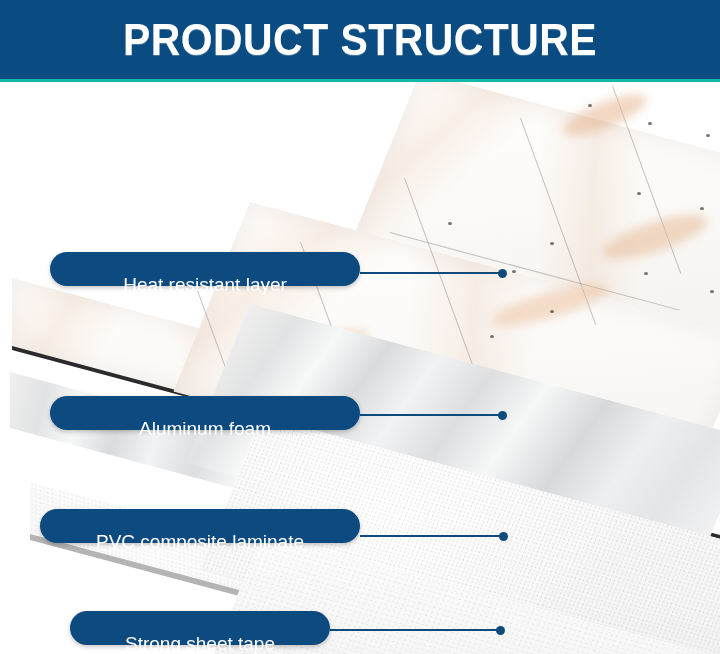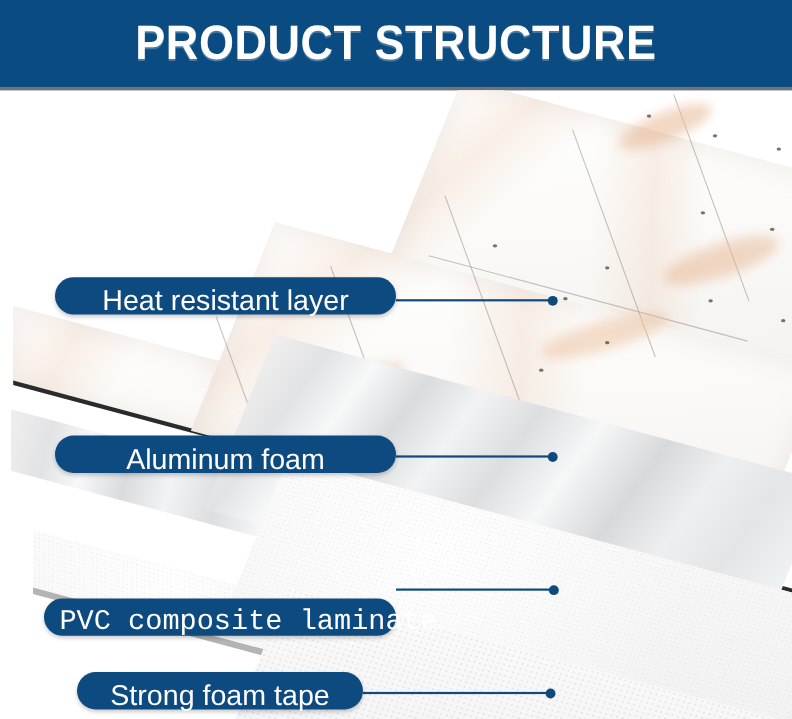--- a/index.html
+++ b/index.html
@@ -19,21 +19,21 @@
   }
 
   
   #header-banner {
     position: absolute;
     left: 0;
     top: 0;
     width: 720px;
     height: 82px;
     background: #0a4b82;
-    border-bottom: 3px solid #737373;
+    border-bottom: 3px solid #14b8a6;
     box-sizing: border-box;
   }
   #page-title {
     position: absolute;
     left: 0;
     top: 14px;
     width: 720px;
     text-align: center;
     color: #ffffff;
     font-size: 44px;
@@ -135,27 +135,27 @@
     background-position: 0 0, 3px 2px;
   }
 
   
   .callout-pill {
     position: absolute;
     height: 34px;
     background: #0c4a80;
     border-radius: 17px;
     color: #ffffff;
-    font-size: 26px;
+    font-size: 19px;
     line-height: 34px;
     text-align: center;
     white-space: nowrap;
     box-shadow: 0 2px 4px rgba(0,0,0,0.22);
     box-sizing: border-box;
-    padding: 4px 14px;
+    padding: 16px 14px;
   }
   .leader-line {
     position: absolute;
     height: 2px;
     background: #0e4a7b;
   }
   .leader-dot {
     position: absolute;
     width: 9px;
     height: 9px;
@@ -256,21 +256,21 @@
     <div class="leader-line" style="left:360px; top:272px; width:142px;"></div>
     <div class="leader-dot" style="left:498px; top:269px;"></div>
     <div class="callout-pill" style="left:50px; top:252px; width:310px;">Heat resistant layer</div>
 
     <div class="leader-line" style="left:360px; top:414px; width:142px;"></div>
     <div class="leader-dot" style="left:498px; top:411px;"></div>
     <div class="callout-pill" style="left:50px; top:396px; width:310px;">Aluminum foam</div>
 
     <div class="leader-line" style="left:360px; top:535px; width:143px;"></div>
     <div class="leader-dot" style="left:499px; top:532px;"></div>
-    <div class="callout-pill" style="left:40px; top:544px; width:320px;font-family:Liberation Mono, monospace;">PVC composite laminate</div>
+    <div class="callout-pill" style="left:40px; top:509px; width:320px;">PVC composite laminate</div>
 
     <div class="leader-line" style="left:330px; top:629px; width:170px;"></div>
     <div class="leader-dot" style="left:496px; top:626px;"></div>
-    <div class="callout-pill" style="left:70px; top:611px; width:260px;">Strong foam tape</div>
+    <div class="callout-pill" style="left:70px; top:611px; width:260px;">Strong sheet tape</div>
 
   </div>
 
 </div>
 
 </body></html>

